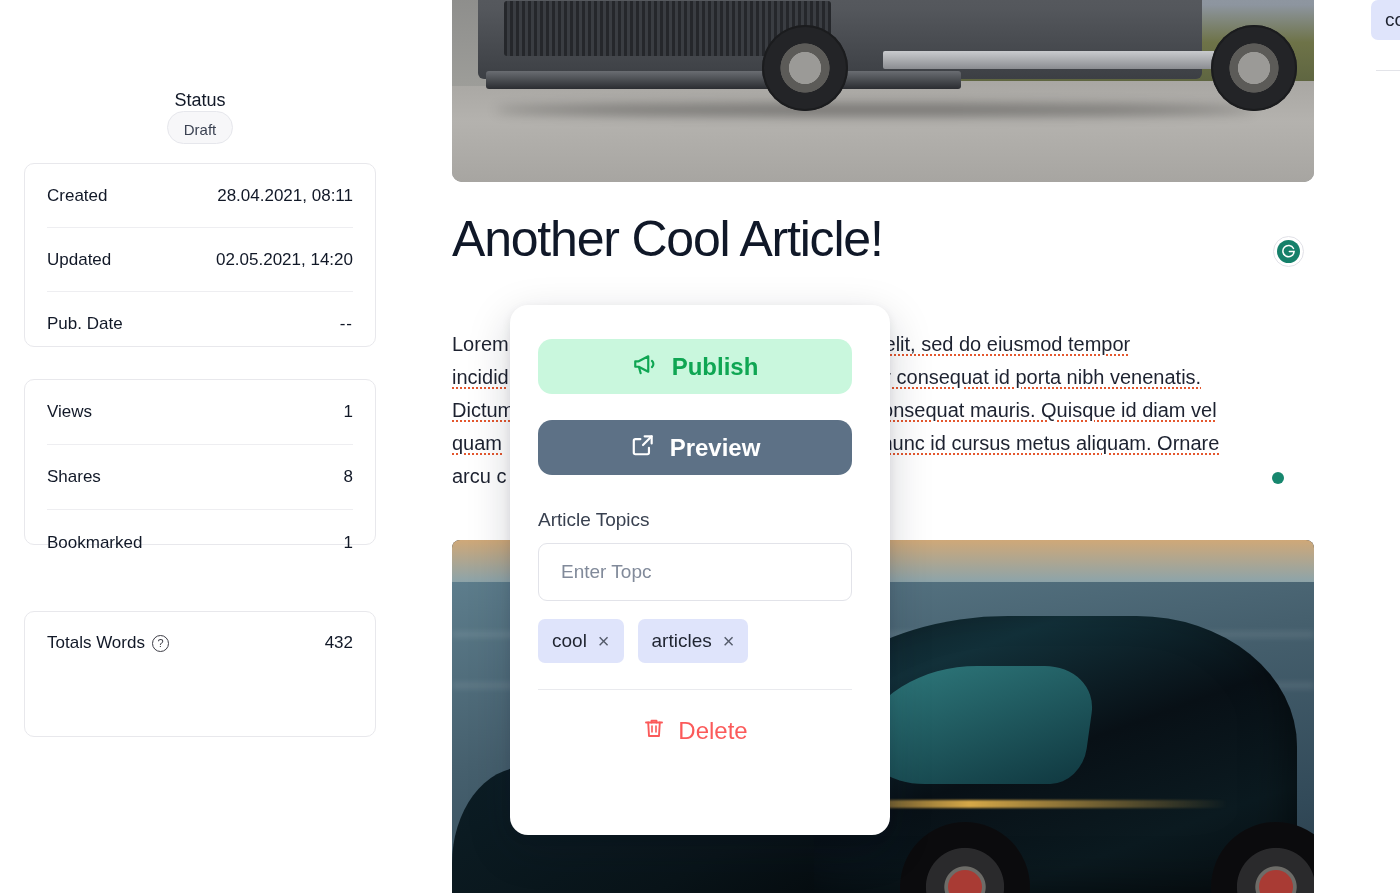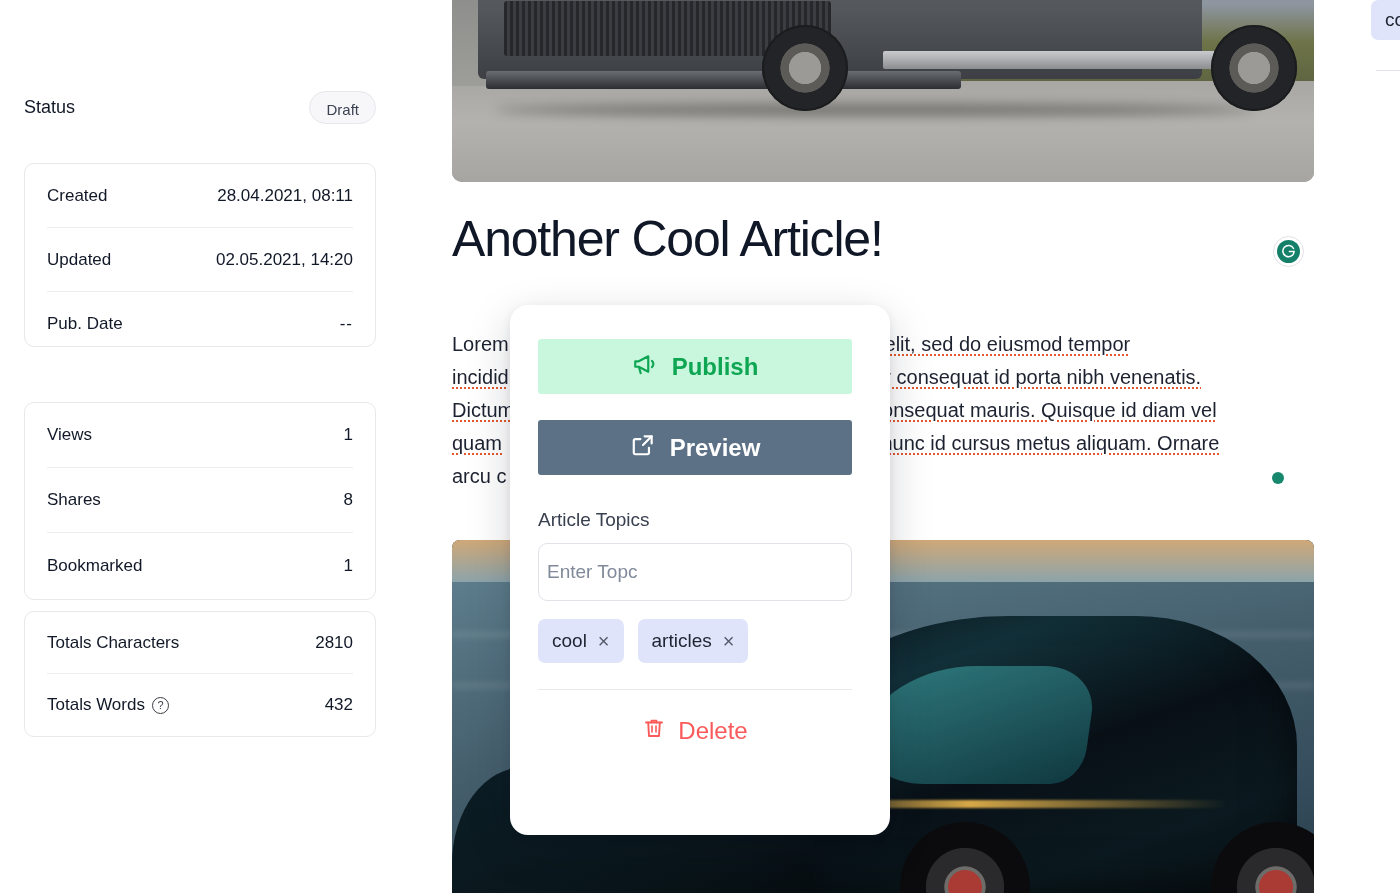--- a/index.html
+++ b/index.html
@@ -31,42 +31,42 @@
     cursor: pointer; user-select: none;
     letter-spacing: -0.1px;
   }
   .chev-left { display:block; width: 16px; height: 16px; }
   .chev-left svg { display:block; }
   .eye-off { width: 34px; height: 34px; display:flex; align-items:center; justify-content:center; cursor:pointer; }
 
   .status-row {
     position: absolute; left: 24px; top: 90px;
     width: 352px; height: 34px;
-    display: flex; align-items: center; justify-content: space-between;
+    display: flex; align-items: center; justify-content: space-between; flex-direction: column;
   }
   .status-label { font-size: 18px; color: #111827; }
   .badge-draft {
     font-size: 15px; color: #3b4252;
     background: #f7f7f9;
     border: 1px solid #e6e7ec;
     border-radius: 999px;
     padding: 10px 16px 6px;
     line-height: 1;
   }
 
   .card {
     position: absolute; left: 24px;
     width: 352px;
     background: #ffffff;
     border: 1px solid #e8e8ec;
     border-radius: 10px;
     padding: 0 22px;
   }
   .card-meta { top: 163px; height: 184px; text-align: right; }
-  .card-stats { top: 402px; height: 198px; }
+  .card-stats { top: 379px; height: 166px; }
   .card-totals { top: 611px; height: 126px; }
 
   .row {
     height: 63px;
     display: flex; align-items: center; justify-content: space-between;
     border-bottom: 1px solid #eeeef1;
   }
   .card-meta .row { height: 64px; }
   .card-stats .row { height: 65px; }
   .card-totals .row { height: 62px; }
@@ -234,36 +234,36 @@
   .popover {
     position: absolute; left: 510px; top: 305px;
     width: 380px; height: 530px;
     background: #ffffff;
     border-radius: 18px;
     box-shadow: 0 14px 44px rgba(16,24,40,.18), 0 3px 10px rgba(16,24,40,.08);
     padding: 28px 28px 0;
   }
   .btn {
     width: 314px; height: 55px;
-    border-radius: 3px; border: none;
+    border-radius: 14px; border: none;
     display: flex; align-items: center; justify-content: center; gap: 14px;
     font-size: 24px; cursor: pointer;
     font-family: "Liberation Sans", sans-serif;
   }
   .btn-publish { background: #c9f7dd; color: #0fa653; margin-top: 6px; font-weight: 700; }
   .btn-preview { background: #5d7186; color: #ffffff; margin-top: 26px; font-weight: 700; }
 
   .topics-label {
     margin-top: 34px; font-size: 19px; color: #394150;
   }
   .topics-input {
     margin-top: 12px;
     width: 314px; height: 58px;
     border: 1px solid #e2e3e9; border-radius: 9px;
-    background: #fff; padding: 0 8px;
+    background: #fff; padding: 0 22px;
     font-size: 19px; color: #111827;
     font-family: "Liberation Sans", sans-serif;
     outline: none;
   }
   .topics-input::placeholder { color: #818a9a; }
   .tag-list { margin-top: 18px; display: flex; gap: 14px; }
   .tag {
     background: #dfe4fb; border-radius: 7px;
     height: 44px; padding: 0 14px;
     display: flex; align-items: center; gap: 11px;
@@ -329,24 +329,20 @@
         <span class="row-label">Shares</span>
         <span class="row-value">8</span>
       </div>
       <div class="row">
         <span class="row-label">Bookmarked</span>
         <span class="row-value">1</span>
       </div>
     </div>
 
     <div class="card card-totals">
-      <div class="row">
-        <span class="row-label">Totals Characters</span>
-        <span class="row-value">2810</span>
-      </div>
       <div class="row">
         <span class="row-label">
           <span>Totals Words</span>
           <span class="help-icon">?</span>
         </span>
         <span class="row-value">432</span>
       </div>
     </div>
   </div>
 

